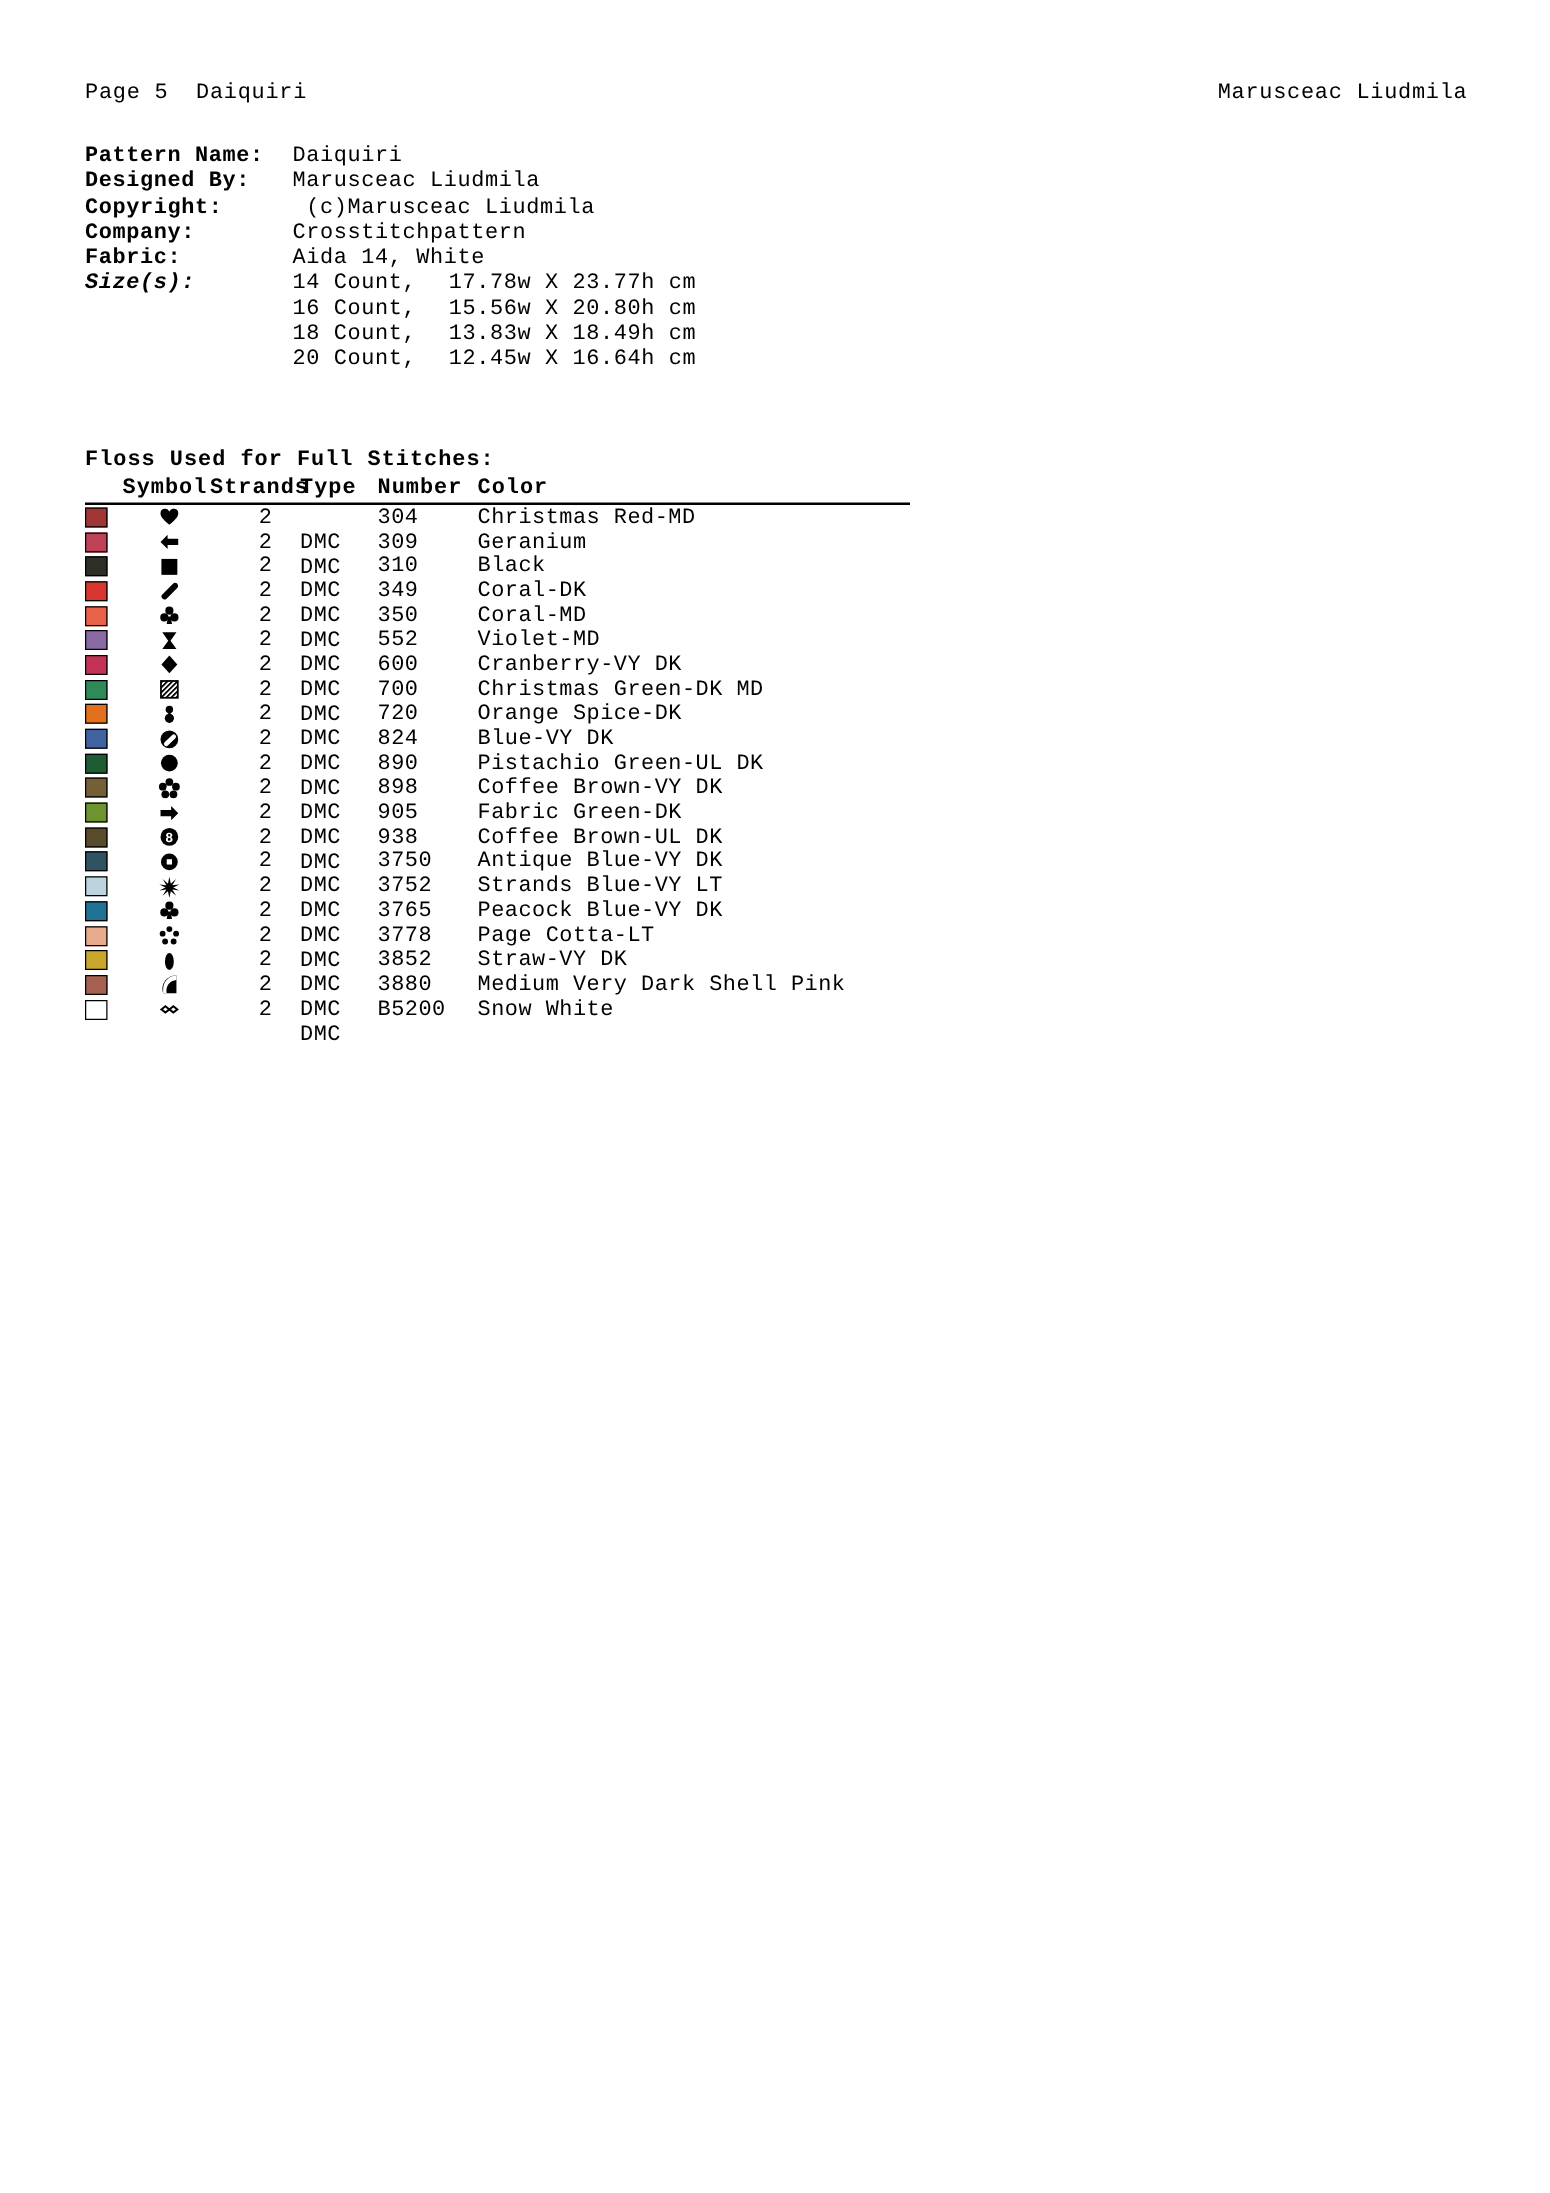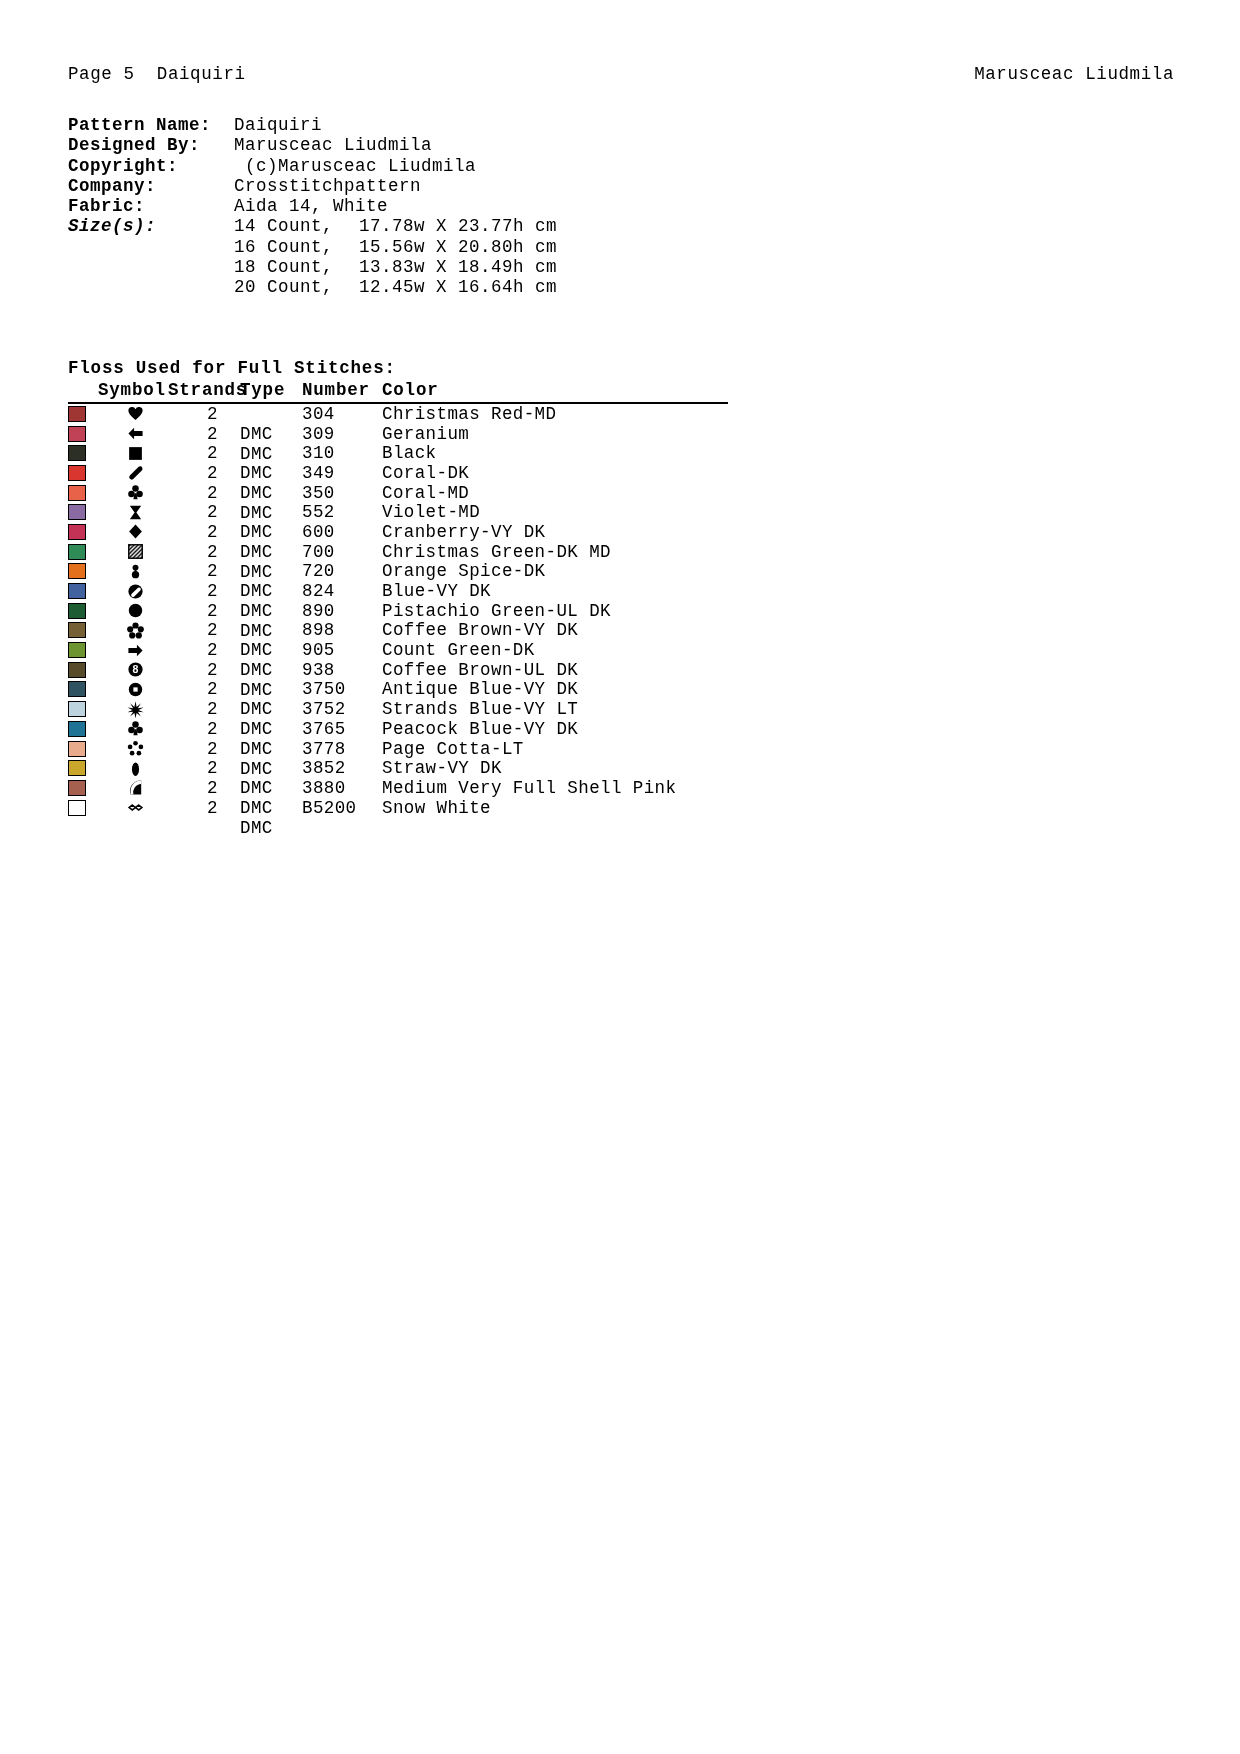--- a/index.html
+++ b/index.html
@@ -223,21 +223,21 @@
         <div class="frow"><span class="c-swatch"><span class="swatch" style="background: rgb(117, 96, 53);"></span></span><span class="c-symbol"><span class="sym"><svg width="17" height="17" viewBox="0 0 24 24" fill="#000">
                 <circle cx="12" cy="5.2" r="4.4"></circle>
                 <circle cx="4.6" cy="10.4" r="4.4"></circle>
                 <circle cx="19.4" cy="10.4" r="4.4"></circle>
                 <circle cx="7.4" cy="19" r="4.4"></circle>
                 <circle cx="16.6" cy="19" r="4.4"></circle>
                 <circle cx="12" cy="12.4" r="3.2" fill="#fff"></circle>
               </svg></span></span><span class="c-strand">2</span><span class="c-type">DMC</span><span class="c-number">898</span><span class="c-color">Coffee Brown-VY DK</span></div>
         <div class="frow"><span class="c-swatch"><span class="swatch" style="background: rgb(109, 148, 48);"></span></span><span class="c-symbol"><span class="sym"><svg width="17" height="17" viewBox="0 0 24 24" fill="#000">
                 <path d="M22 12 L14 4 L14 8.5 L2 8.5 L2 15.5 L14 15.5 L14 20 Z"></path>
-              </svg></span></span><span class="c-strand">2</span><span class="c-type">DMC</span><span class="c-number">905</span><span class="c-color">Count Green-DK</span></div>
+              </svg></span></span><span class="c-strand">2</span><span class="c-type">DMC</span><span class="c-number">905</span><span class="c-color">Fabric Green-DK</span></div>
         <div class="frow"><span class="c-swatch"><span class="swatch" style="background: rgb(88, 75, 43);"></span></span><span class="c-symbol"><span class="sym"><svg width="17" height="17" viewBox="0 0 24 24">
                 <circle cx="12" cy="12" r="10" fill="#000"></circle>
         <text x="12" y="17.6" font-family="Liberation Sans, sans-serif" font-size="15" font-weight="bold" fill="#fff" text-anchor="middle">8</text>
               </svg></span></span><span class="c-strand">2</span><span class="c-type">DMC</span><span class="c-number">938</span><span class="c-color">Coffee Brown-UL DK</span></div>
         <div class="frow"><span class="c-swatch"><span class="swatch" style="background: rgb(47, 83, 96);"></span></span><span class="c-symbol"><span class="sym"><svg width="17" height="17" viewBox="0 0 24 24">
                 <circle cx="12" cy="12" r="9.5" fill="#000"></circle>
                 <rect x="9" y="9" width="6" height="6" fill="#fff"></rect>
               </svg></span></span><span class="c-strand">2</span><span class="c-type">DMC</span><span class="c-number">3750</span><span class="c-color">Antique Blue-VY DK</span></div>
         <div class="frow"><span class="c-swatch"><span class="swatch" style="background: rgb(189, 212, 222);"></span></span><span class="c-symbol"><span class="sym"><svg width="17" height="17" viewBox="0 0 24 24" fill="#000">
                 <path d="M12 0.5 L13.6 8.4 L19.6 3.2 L15.3 10.1 L23.3 9.2 L16.4 12.6 L23.3 16 L15.3 15.1 L19.6 22 L13.6 16.8 L12 24.5 L10.4 16.8 L4.4 22 L8.7 15.1 L0.7 16 L7.6 12.6 L0.7 9.2 L8.7 10.1 L4.4 3.2 L10.4 8.4 Z"></path>
@@ -255,21 +255,21 @@
                 <circle cx="7.2" cy="18.6" r="3.3"></circle>
                 <circle cx="16.8" cy="18.6" r="3.3"></circle>
                 <circle cx="12" cy="12.3" r="2.4" fill="#fff"></circle>
               </svg></span></span><span class="c-strand">2</span><span class="c-type">DMC</span><span class="c-number">3778</span><span class="c-color">Page Cotta-LT</span></div>
         <div class="frow"><span class="c-swatch"><span class="swatch" style="background: rgb(201, 167, 44);"></span></span><span class="c-symbol"><span class="sym"><svg width="17" height="17" viewBox="0 0 24 24" fill="#000">
                 <ellipse cx="12" cy="13" rx="5" ry="9.5"></ellipse>
               </svg></span></span><span class="c-strand">2</span><span class="c-type">DMC</span><span class="c-number">3852</span><span class="c-color">Straw-VY DK</span></div>
         <div class="frow"><span class="c-swatch"><span class="swatch" style="background: rgb(165, 96, 79);"></span></span><span class="c-symbol"><span class="sym"><svg width="17" height="17" viewBox="0 0 24 24">
                 <path d="M20 2 L20 22 L5 22 A15 15 0 0 1 20 2 Z" fill="#000"></path>
         <path d="M20 2 A15 15 0 0 0 5 17 L5 22 L9 22 A12 12 0 0 1 20 7 Z" fill="#fff"></path>
-              </svg></span></span><span class="c-strand">2</span><span class="c-type">DMC</span><span class="c-number">3880</span><span class="c-color">Medium Very Full Shell Pink</span></div>
+              </svg></span></span><span class="c-strand">2</span><span class="c-type">DMC</span><span class="c-number">3880</span><span class="c-color">Medium Very Dark Shell Pink</span></div>
         <div class="frow"><span class="c-swatch"><span class="swatch" style="background: rgb(255, 255, 255);"></span></span><span class="c-symbol"><span class="sym"><svg width="17" height="17" viewBox="0 0 24 24" fill="none" stroke="#000" stroke-width="2.2">
         <path d="M7.5 8.5 L12 12 L7.5 15.5 L3 12 Z"></path>
                 <path d="M16.5 8.5 L21 12 L16.5 15.5 L12 12 Z"></path>
               </svg></span></span><span class="c-strand">2</span><span class="c-type">DMC</span><span class="c-number">B5200</span><span class="c-color">Snow White</span></div>
       </div>
   </div>
 
 </div>
 
 </body></html>

